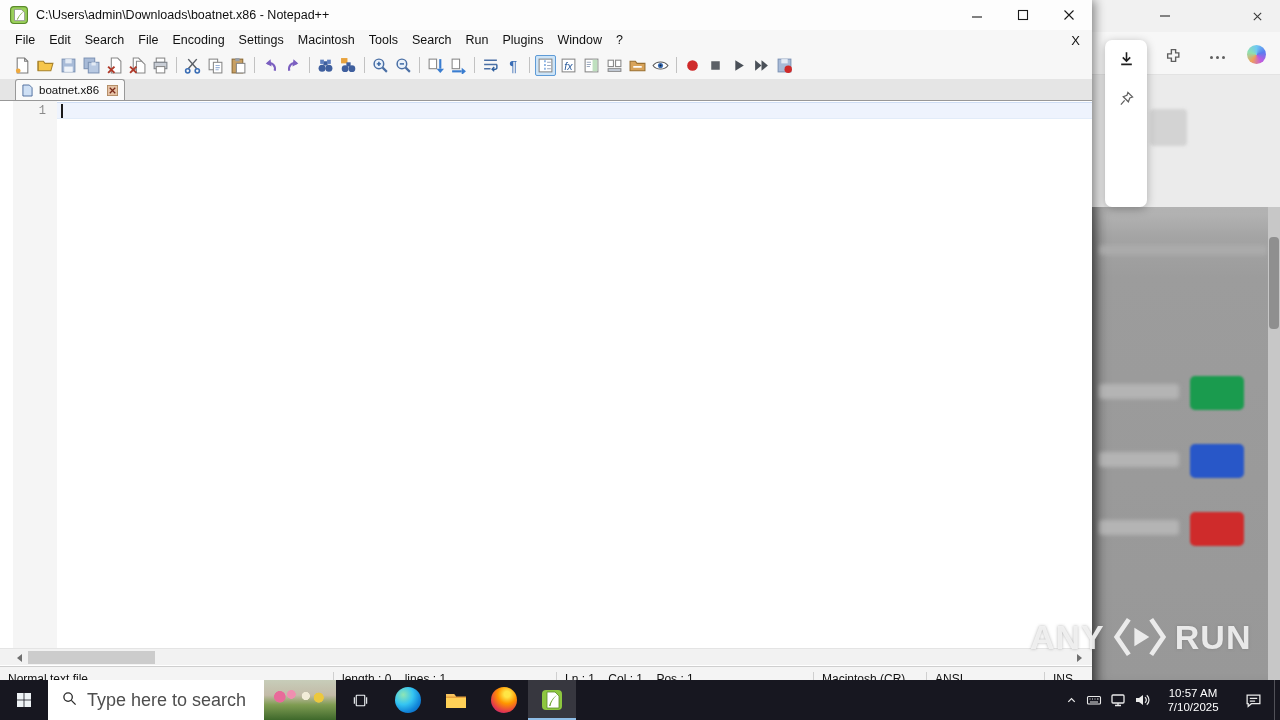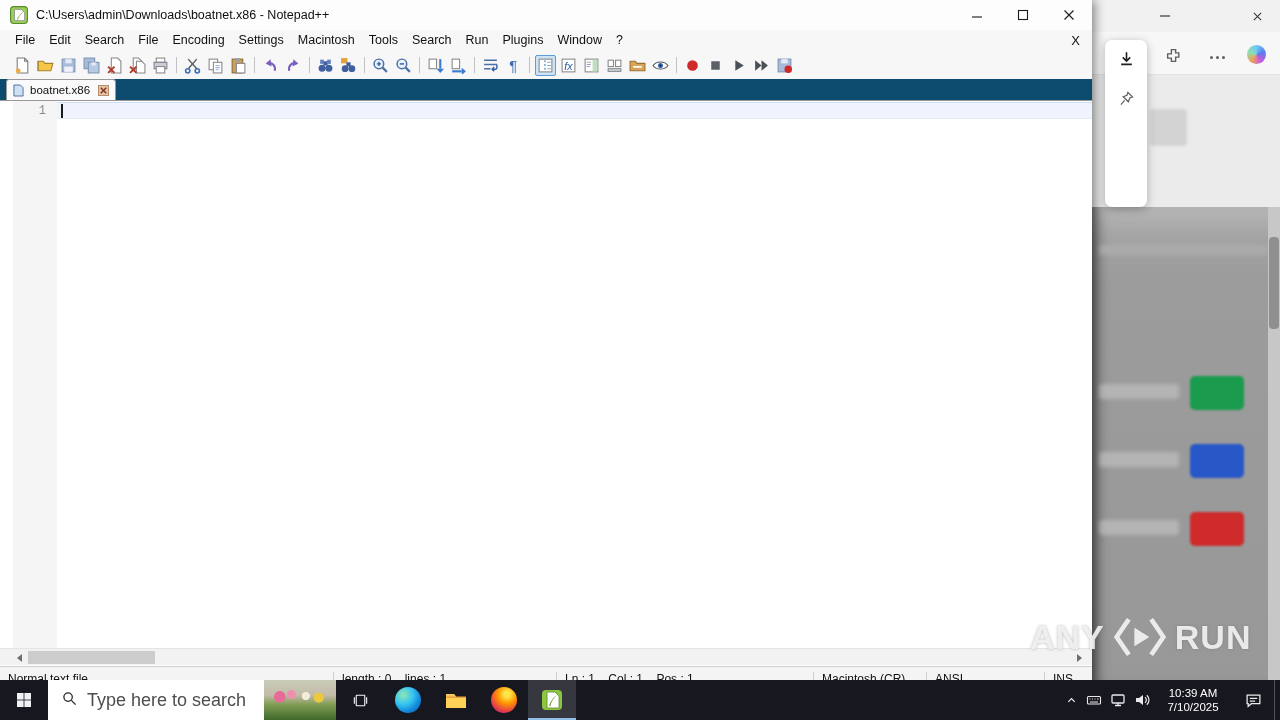--- a/index.html
+++ b/index.html
@@ -41,21 +41,21 @@
   .menubar { height:21px; background:#f7f7f7; display:flex; align-items:center; padding-left:8px; font-size:12.5px; color:#101010; }
   .menu-item { padding:0 7px; height:21px; line-height:21px; }
   .menubar-x { margin-left:auto; padding-right:12px; font-size:13px; color:#101010; }
 
   .toolbar { height:28px; background:#f7f7f7; display:flex; align-items:center; padding-left:12px; }
   .tool { width:21px; height:21px; margin-right:2px; display:flex; align-items:center; justify-content:center; border:1px solid transparent; border-radius:2px; }
   .tool svg { width:17px; height:17px; }
   .tool.active { background:#cde4f7; border:1px solid #5f9bd6; }
   .tsep { width:1px; height:16px; background:#c2c2c2; margin:0 5px 0 3px; }
 
-  .tabbar { height:22px; background:#0c4a6e; border-bottom:1px solid #989898; display:flex; align-items:flex-end; padding-left:6px; }
+  .tabbar { height:22px; background:#e5e5e5; border-bottom:1px solid #989898; display:flex; align-items:flex-end; padding-left:15px; }
   .tab { height:21px; background:#fafafa; border:1px solid #999; border-bottom:none; border-radius:3px 3px 0 0; display:flex; align-items:center; padding:0 6px; }
   .tab-label { font-size:11.5px; color:#101010; margin:0 7px 0 6px; }
   .tab-close { width:12px; height:12px; display:flex; align-items:center; justify-content:center; }
 
   .editor { position:absolute; left:0; top:101px; width:1092px; height:547px; background:#fff; display:flex; }
   .margin-bookmark { width:13px; background:#ffffff; }
   .gutter { width:44px; background:#f5f5f5; color:#8a8a8a; font:12px "Liberation Mono", monospace; text-align:right; padding:3px 11px 0 0; }
   .text-area { flex:1; position:relative; font:13px "Liberation Mono", monospace; }
   .caret-line { position:absolute; left:0; right:0; top:1px; height:17px; background:#eef3fd; border-top:1px solid #cfdef5; border-bottom:1px solid #e2ecf9; }
   .caret { position:absolute; left:4px; top:3px; width:2px; height:14px; background:#1a1a1a; }
@@ -556,21 +556,21 @@
             <path d="M8 11v2.5M5 13.5h6"></path>
           </svg>
       </div>
       <div class="tray-btn tw-vol">
         <svg width="16" height="16" viewBox="0 0 16 16">
             <path d="M2 6v4h3l4 3V3L5 6z" fill="#eaeaea"></path>
             <path d="M11 5.2c1.8 1.5 1.8 4.1 0 5.6M12.8 3.2c2.9 2.6 2.9 7 0 9.6" fill="none" stroke="#eaeaea" stroke-width="1.2"></path>
           </svg>
       </div>
       <div class="clock">
-        <div>10:39 AM</div>
+        <div>10:57 AM</div>
         <div>7/10/2025</div>
       </div>
       <div class="action">
         <svg width="17" height="17" viewBox="0 0 16 16" fill="none" stroke="#eaeaea" stroke-width="1.2">
             <path d="M2 3h12v8H6l-3 2.5V11H2z"></path>
             <path d="M4.5 6h7M4.5 8.5h5"></path>
           </svg>
       </div>
       <div class="show-desktop"></div>
     </div>

